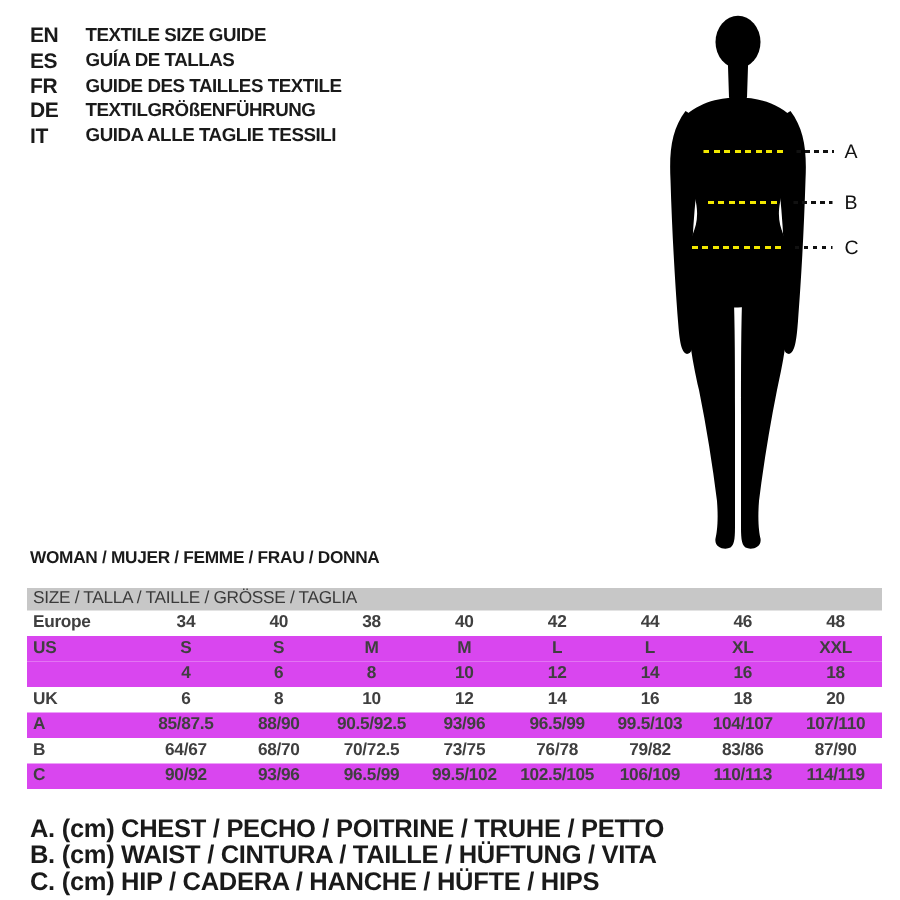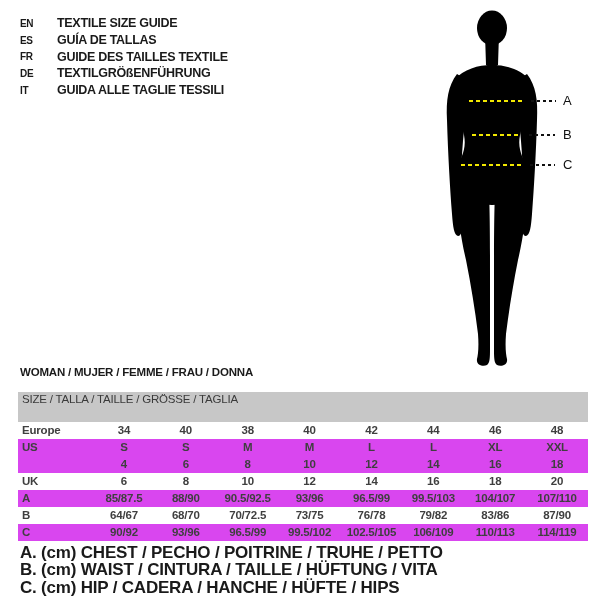--- a/index.html
+++ b/index.html
@@ -10,21 +10,21 @@
     color: #1a1a1a;
     position: relative;
     overflow: hidden;
   }
   .canvas { position: absolute; inset: 0; width: 600px; height: 600px; background: #fff; }
 
   
   .lang-list { position: absolute; left: 20px; top: 15px; }
   .lang-row { display: flex; height: 16.7px; align-items: center; }
   .lang-code {
-    width: 37px; font-size: 10px; font-weight: bold; letter-spacing: -0.3px;
+    width: 37px; font-size: 14px; font-weight: bold; letter-spacing: -0.3px;
   }
   .lang-text {
     font-size: 12.5px; font-weight: bold; letter-spacing: -0.3px; white-space: nowrap; text-align: right;
   }
 
   
   .figure-wrap { position: absolute; left: 440px; top: 8px; width: 104px; height: 358px; }
   .figure-wrap svg { display: block; }
 
   .measure { position: absolute; height: 2px; }
@@ -46,21 +46,21 @@
 
   
   .section-title {
     position: absolute; left: 20px; top: 366px;
     font-size: 11.5px; font-weight: bold; letter-spacing: -0.2px;
   }
 
   
   .size-table { position: absolute; left: 18px; top: 392px; width: 570px; }
   .thead {
-    height: 30px; line-height: 15px; background: #c7c7c7; color: #3a3a3a;
+    height: 15px; line-height: 15px; background: #c7c7c7; color: #3a3a3a;
     font-size: 11.5px; padding-left: 4px; letter-spacing: -0.2px;
   }
   .trow { display: flex; height: 17px; line-height: 17px; font-size: 11.5px; color: #3f3f3f; font-weight: bold; }
   .trow.shaded { background: #d946ef; }
   .tlabel { width: 75px; padding-left: 4px; flex: none; letter-spacing: -0.2px; }
   .tcell { flex: 1 1 0; text-align: center; letter-spacing: -0.2px; white-space: nowrap; }
 
   
   .legend { position: absolute; left: 20px; top: 544px; }
   .legend-line {

